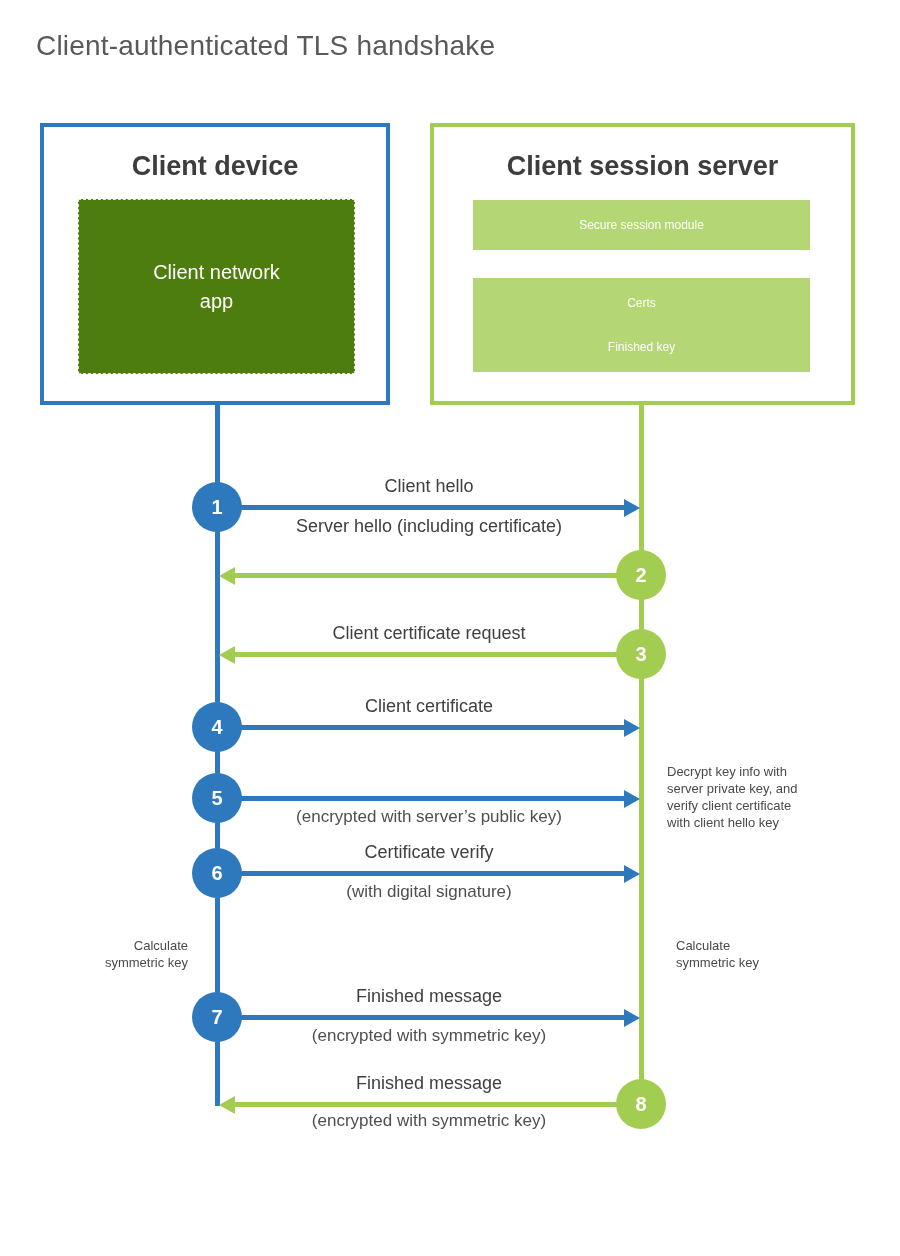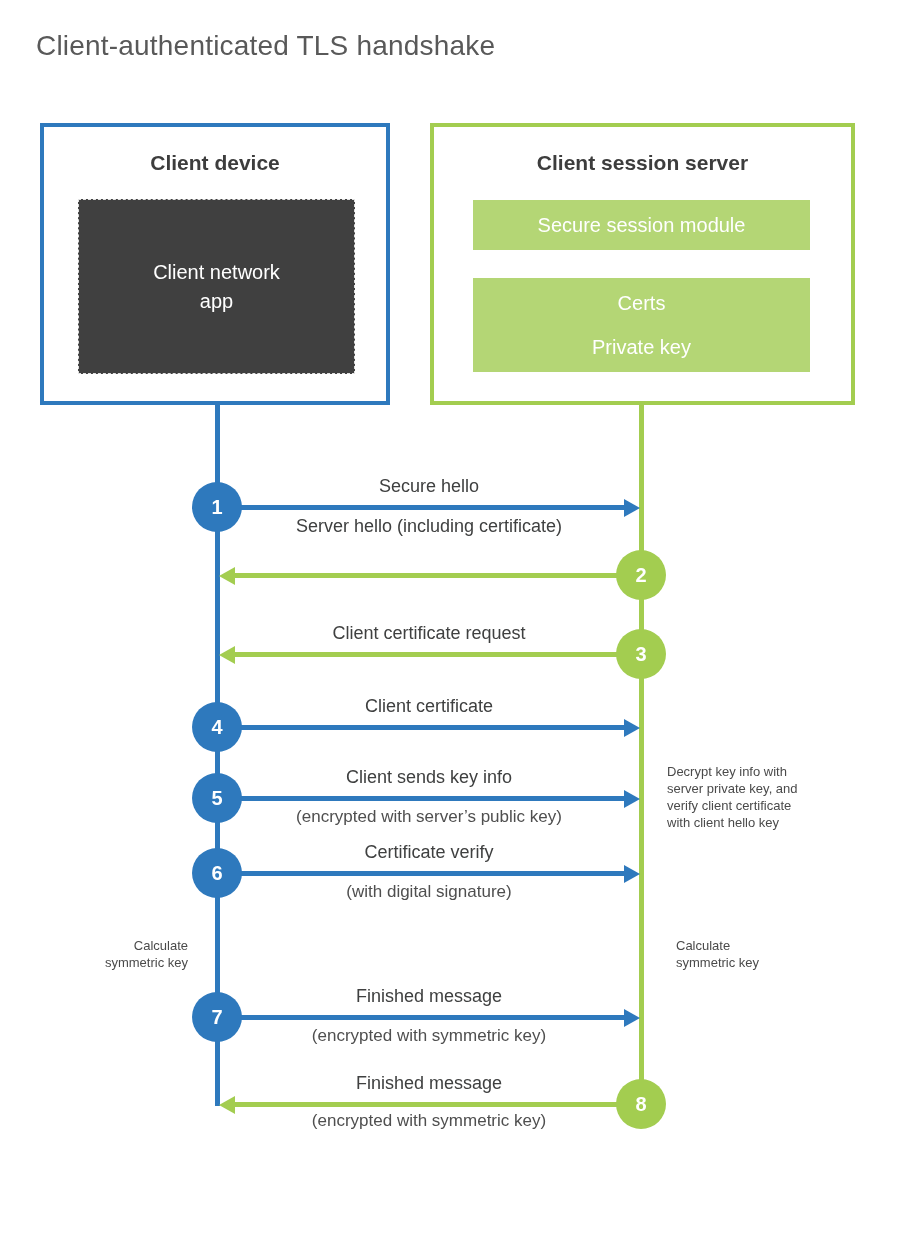--- a/index.html
+++ b/index.html
@@ -14,34 +14,34 @@
     left:36px; top:30px; font-size:28px; font-weight:300; color:#595959;
     letter-spacing:0.2px;
   }
 
   
   .topbox { box-sizing:border-box; top:123px; height:282px; background:#ffffff; }
   #client-box { left:40px;  width:350px; border:4px solid #2e79bd; }
   #server-box { left:430px; width:425px; border:4px solid #a3cd50; }
   .topbox-title {
     position:absolute; left:0; right:0; top:24px; text-align:center;
-    font-size:21px; font-weight:bold; color:#3d3d3d;
+    font-size:27px; font-weight:bold; color:#3d3d3d;
   }
   #client-app-box {
     left:78px; top:199px; width:277px; height:175px; box-sizing:border-box;
-    background:#404040; border:1px dashed rgba(255,255,255,0.85);
+    background:#4d7c0f; border:1px dashed rgba(255,255,255,0.85);
     display:flex; align-items:center; justify-content:center;
   }
   #client-app-box .lbl {
     color:#ffffff; font-size:20px; text-align:center; white-space:pre-line; line-height:1.45;
   }
   .server-bar {
     left:473px; width:337px; height:50px; background:#b4d675;
     display:flex; align-items:center; justify-content:center;
-    color:#ffffff; font-size:20px;
+    color:#ffffff; font-size:12px;
   }
 
   
   .lifeline { top:405px; width:5px; height:701px; z-index:1; }
   #client-lifeline { left:215px; background:#2e79bd; }
   #server-lifeline { left:639px; background:#a3cd50; }
 
   
   .arrow { position:absolute; height:5px; z-index:2; }
   .arrow.blue  { background:#2e79bd; left:217px; width:408px; }
@@ -94,27 +94,27 @@
   <div class="abs topbox" id="server-box">
     <div class="topbox-title">Client session server</div>
   </div>
   <div class="abs server-bar" style="top:200px">
     <span>Secure session module</span>
   </div>
   <div class="abs server-bar" style="top:278px">
     <span>Certs</span>
   </div>
   <div class="abs server-bar" style="top:322px">
-    <span>Private key</span>
+    <span>Finished key</span>
   </div>
 
   <div class="abs lifeline" id="client-lifeline"></div>
   <div class="abs lifeline" id="server-lifeline"></div>
 
-  <div class="msg" style="top:473px">Secure hello</div>
+  <div class="msg" style="top:473px">Client hello</div>
   <div class="arrow blue" style="top:505px">
     <span class="head right"></span>
   </div>
   <div class="step-circle blue" style="top:482px">
     <span>1</span>
   </div>
 
   <div class="msg" style="top:513px">Server hello (including certificate)</div>
   <div class="arrow green" style="top:573px">
     <span class="head left"></span>
@@ -132,21 +132,20 @@
   </div>
 
   <div class="msg" style="top:693px">Client certificate</div>
   <div class="arrow blue" style="top:725px">
     <span class="head right"></span>
   </div>
   <div class="step-circle blue" style="top:702px">
     <span>4</span>
   </div>
 
-  <div class="msg" style="top:764px">Client sends key info</div>
   <div class="arrow blue" style="top:796px">
     <span class="head right"></span>
   </div>
   <div class="sub" style="top:808px">(encrypted with server’s public key)</div>
   <div class="step-circle blue" style="top:773px">
     <span>5</span>
   </div>
 
   <div class="msg" style="top:839px">Certificate verify</div>
   <div class="arrow blue" style="top:871px">

